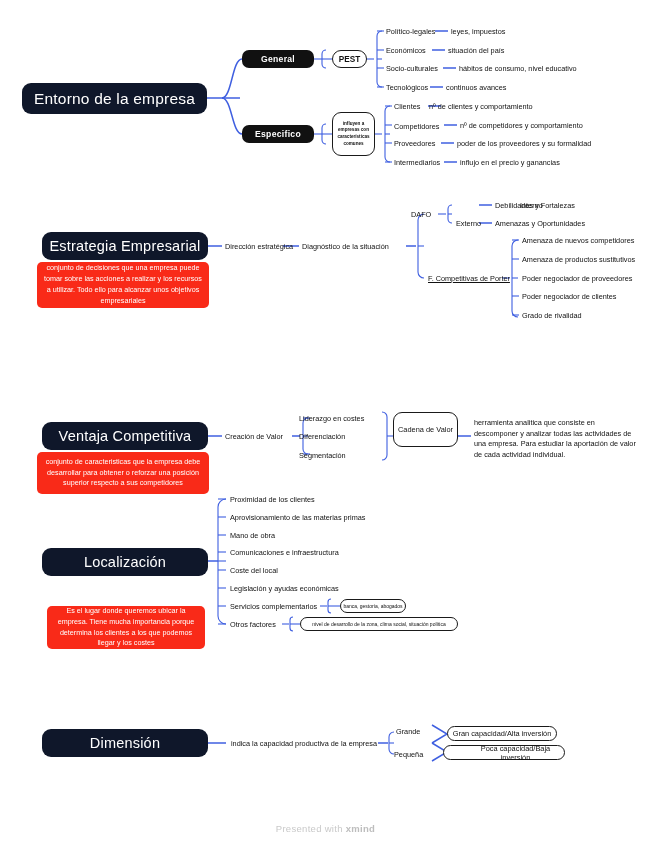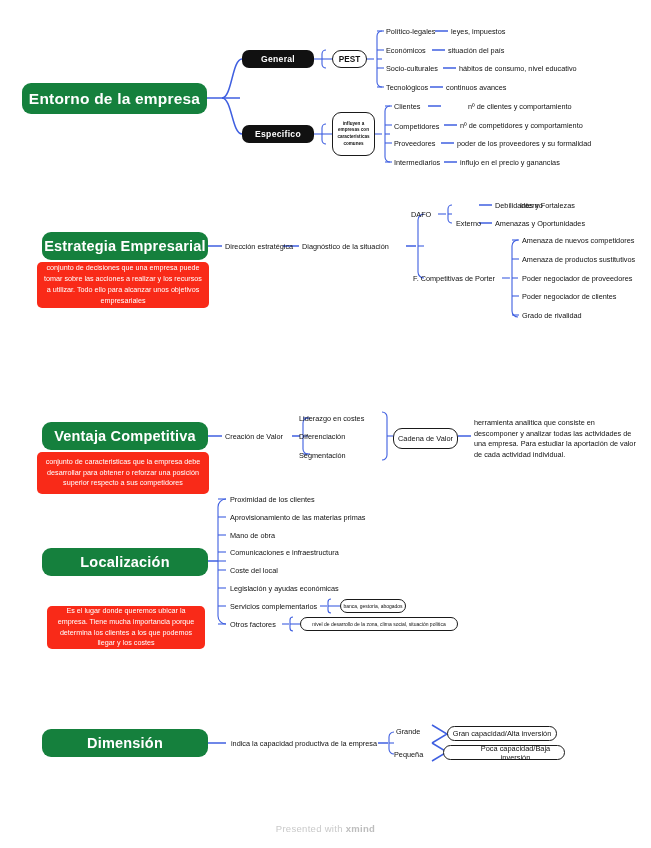--- a/index.html
+++ b/index.html
@@ -5,23 +5,23 @@
   html,body{margin:0;padding:0;background:#ffffff;}
   body{width:651px;height:848px;position:relative;overflow:hidden;
        font-family:"Liberation Sans",sans-serif;color:#111;}
   .canvas{position:absolute;left:0;top:0;width:651px;height:848px;}
 
   
   .node{position:absolute;box-sizing:border-box;}
 
   
   .root{
-    background:#15803d;border-radius:9px;color:#fff;
+    background:#0f172a;border-radius:9px;color:#fff;
     display:flex;align-items:center;justify-content:center;
-    font-weight:700;letter-spacing:.2px;text-align:center;
+    font-weight:400;letter-spacing:.2px;text-align:center;
   }
   .root.big{font-size:15.5px;}
   .root.mid{font-size:14.5px;}
 
   
   .note{
     background:#f92a18;border-radius:5px;color:#fff;
     font-size:7.2px;line-height:1.5;text-align:center;
     padding:4px 7px;display:flex;align-items:center;justify-content:center;
   }
@@ -212,21 +212,21 @@
     <span>Especifico</span>
   </div>
 
   <div class="node pill-out tiny" style="left:332px;top:112px;width:43px;height:44px;">
     <span>influyen a empresas con características comunes</span>
   </div>
 
   <div class="node leaf" style="left:394px;top:100px;height:12px;">
     <span>Clientes</span>
   </div>
-  <div class="node leaf" style="left:468px;top:100px;height:12px;">
+  <div class="node leaf" style="left:429px;top:100px;height:12px;">
     <span>nº de clientes y comportamiento</span>
   </div>
 
   <div class="node leaf" style="left:394px;top:119px;height:12px;align-items:flex-end;">
     <span>Competidores</span>
   </div>
   <div class="node leaf" style="left:460px;top:119px;height:12px;">
     <span>nº de competidores y comportamiento</span>
   </div>
 
@@ -267,21 +267,21 @@
   <div class="node leaf" style="left:495px;top:199px;height:12px;">
     <span>Debilidades y Fortalezas</span>
   </div>
   <div class="node leaf" style="left:456px;top:217px;height:12px;">
     <span>Externo</span>
   </div>
   <div class="node leaf" style="left:495px;top:217px;height:12px;">
     <span>Amenazas y Oportunidades</span>
   </div>
 
-  <div class="node leaf" style="left:413px;top:272px;height:12px;">
+  <div class="node leaf" style="left:428px;top:272px;height:12px;text-decoration:underline;">
     <span>F. Competitivas de Porter</span>
   </div>
   <div class="node leaf" style="left:522px;top:234px;height:12px;">
     <span>Amenaza de nuevos competidores</span>
   </div>
   <div class="node leaf" style="left:522px;top:253px;height:12px;">
     <span>Amenaza de productos sustitutivos</span>
   </div>
   <div class="node leaf" style="left:522px;top:272px;height:12px;">
     <span>Poder negociador de proveedores</span>
@@ -306,21 +306,21 @@
   <div class="node leaf" style="left:299px;top:412px;height:12px;">
     <span>Liderazgo en costes</span>
   </div>
   <div class="node leaf" style="left:299px;top:430px;height:12px;">
     <span>Diferenciación</span>
   </div>
   <div class="node leaf" style="left:299px;top:449px;height:12px;">
     <span>Segmentación</span>
   </div>
 
-  <div class="node pill-out" style="left:393px;top:428px;width:65px;height:21px;">
+  <div class="node pill-out" style="left:393px;top:412px;width:65px;height:35px;">
     <span>Cadena de Valor</span>
   </div>
   <div class="node leaf wrap" style="left:474px;top:418px;width:165px;">
     <span>herramienta analitica que consiste en descomponer y analizar todas las actividades de una empresa. Para estudiar la aportación de valor de cada actividad individual.</span>
   </div>
 
   <div class="node root mid" style="left:42px;top:548px;width:166px;height:28px;">
     <span>Localización</span>
   </div>
   <div class="node note" style="left:47px;top:578px;width:158px;height:43px;margin-top:28px;">

